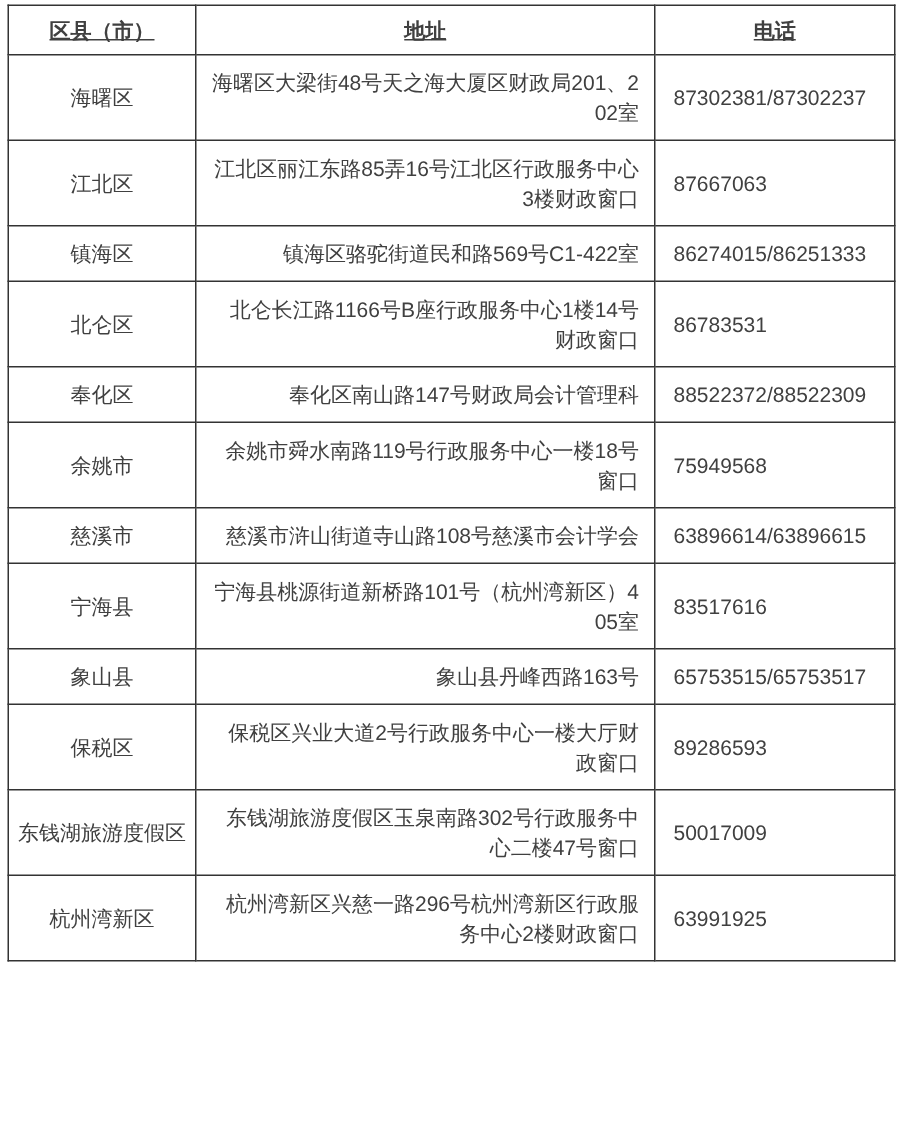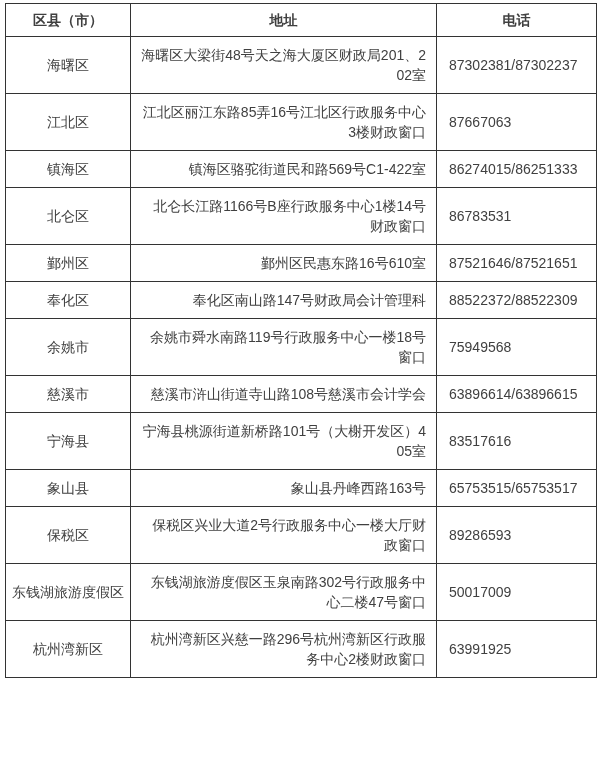--- a/index.html
+++ b/index.html
@@ -32,20 +32,21 @@
     color: var(--text-color);
     font-size: 14px;
     vertical-align: middle;
     word-break: break-all;
   }
   th {
     font-weight: bold;
     text-align: center;
     padding: 8px 5px;
     line-height: 16px;
+    text-decoration: underline;
   }
   td {
     height: 30px;           
     padding: 8px 10px;
     line-height: 20px;
   }
   td.district {
     text-align: center;
     padding: 8px 4px;
     margin-left: 33px;
@@ -97,25 +98,20 @@
     <td class="address">镇海区骆驼街道民和路569号C1-422室</td>
     <td class="phone">86274015/86251333</td>
   </tr>
 
   <tr>
     <td class="district">北仑区</td>
     <td class="address">北仑长江路1166号B座行政服务中心1楼14号财政窗口</td>
     <td class="phone">86783531</td>
   </tr>
 
-  <tr>
-    <td class="district">鄞州区</td>
-    <td class="address">鄞州区民惠东路16号610室</td>
-    <td class="phone">87521646/87521651</td>
-  </tr>
 
   <tr>
     <td class="district">奉化区</td>
     <td class="address">奉化区南山路147号财政局会计管理科</td>
     <td class="phone">88522372/88522309</td>
   </tr>
 
   <tr>
     <td class="district">余姚市</td>
     <td class="address">余姚市舜水南路119号行政服务中心一楼18号窗口</td>
@@ -123,21 +119,21 @@
   </tr>
 
   <tr>
     <td class="district">慈溪市</td>
     <td class="address">慈溪市浒山街道寺山路108号慈溪市会计学会</td>
     <td class="phone">63896614/63896615</td>
   </tr>
 
   <tr>
     <td class="district">宁海县</td>
-    <td class="address">宁海县桃源街道新桥路101号（大榭开发区）405室</td>
+    <td class="address">宁海县桃源街道新桥路101号（杭州湾新区）405室</td>
     <td class="phone">83517616</td>
   </tr>
 
   <tr>
     <td class="district">象山县</td>
     <td class="address">象山县丹峰西路163号</td>
     <td class="phone">65753515/65753517</td>
   </tr>
 
   <tr>

